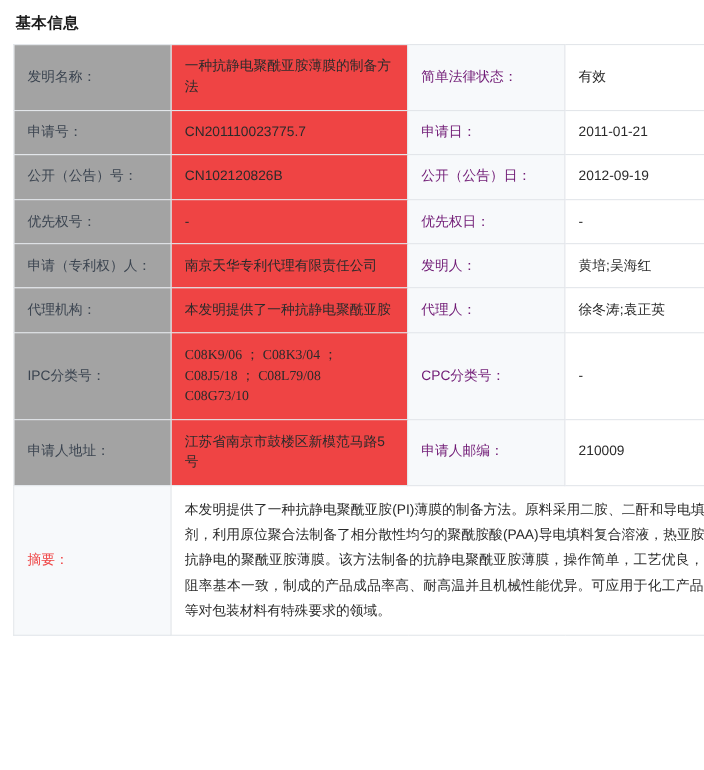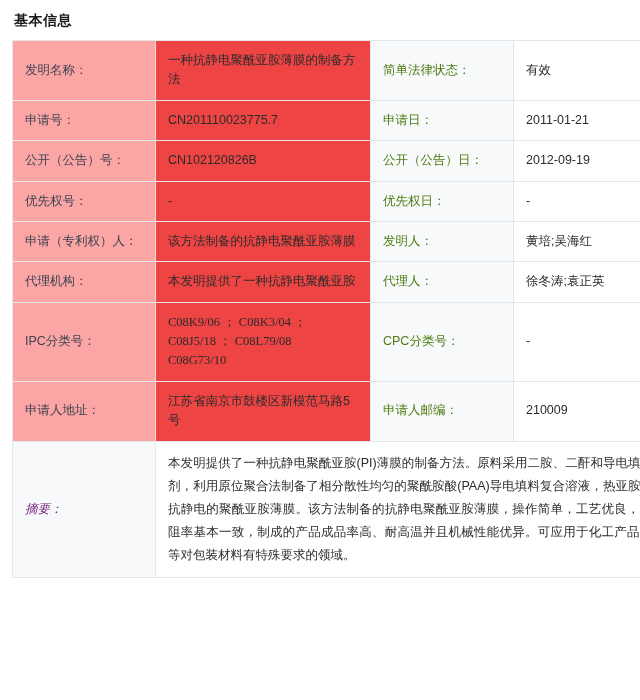--- a/index.html
+++ b/index.html
@@ -33,46 +33,45 @@
     font-size: 12.5px;
     line-height: 1.55;
   }
   table.info td {
     border: 1px solid #e3e6ea;
     vertical-align: middle;
     padding: 10px 12px;
     word-break: break-word;
   }
   td.label {
-    background: #fca5a5;
+    background: #a3a3a3;
     color: #3b4450;
     width: 118px;
   }
   td.value {
     background: #ef4444;
     color: #2b2b2b;
     width: 190px;
   }
   td.label2 {
     background: #f7f9fb;
-    color: #4d7c0f;
+    color: #701a75;
     width: 118px;
     margin-top: 43px;
   }
   td.value2 {
     background: #ffffff;
     color: #2b2b2b;
     width: 190px;
   }
   td.abstract-label {
     background: #f7f9fb;
-    color: #701a75;
+    color: #ef4444;
     width: 118px;
     vertical-align: middle;
-    font-style: italic;
   }
   td.abstract-value {
     background: #ffffff;
     color: #2b2b2b;
     vertical-align: top;
     line-height: 1.85;
     padding: 12px 14px 14px 12px;
     text-align: justify;
   }
   .ipc-line { display: block; font-family: Liberation Serif, serif; }
@@ -105,21 +104,21 @@
         <td class="value2">2012-09-19</td>
       </tr>
       <tr>
         <td class="label">优先权号：</td>
         <td class="value">-</td>
         <td class="label2">优先权日：</td>
         <td class="value2">-</td>
       </tr>
       <tr>
         <td class="label">申请（专利权）人：</td>
-        <td class="value">该方法制备的抗静电聚酰亚胺薄膜</td>
+        <td class="value">南京天华专利代理有限责任公司</td>
         <td class="label2">发明人：</td>
         <td class="value2">黄培;吴海红</td>
       </tr>
       <tr>
         <td class="label">代理机构：</td>
         <td class="value">本发明提供了一种抗静电聚酰亚胺</td>
         <td class="label2">代理人：</td>
         <td class="value2">徐冬涛;袁正英</td>
       </tr>
       <tr>

